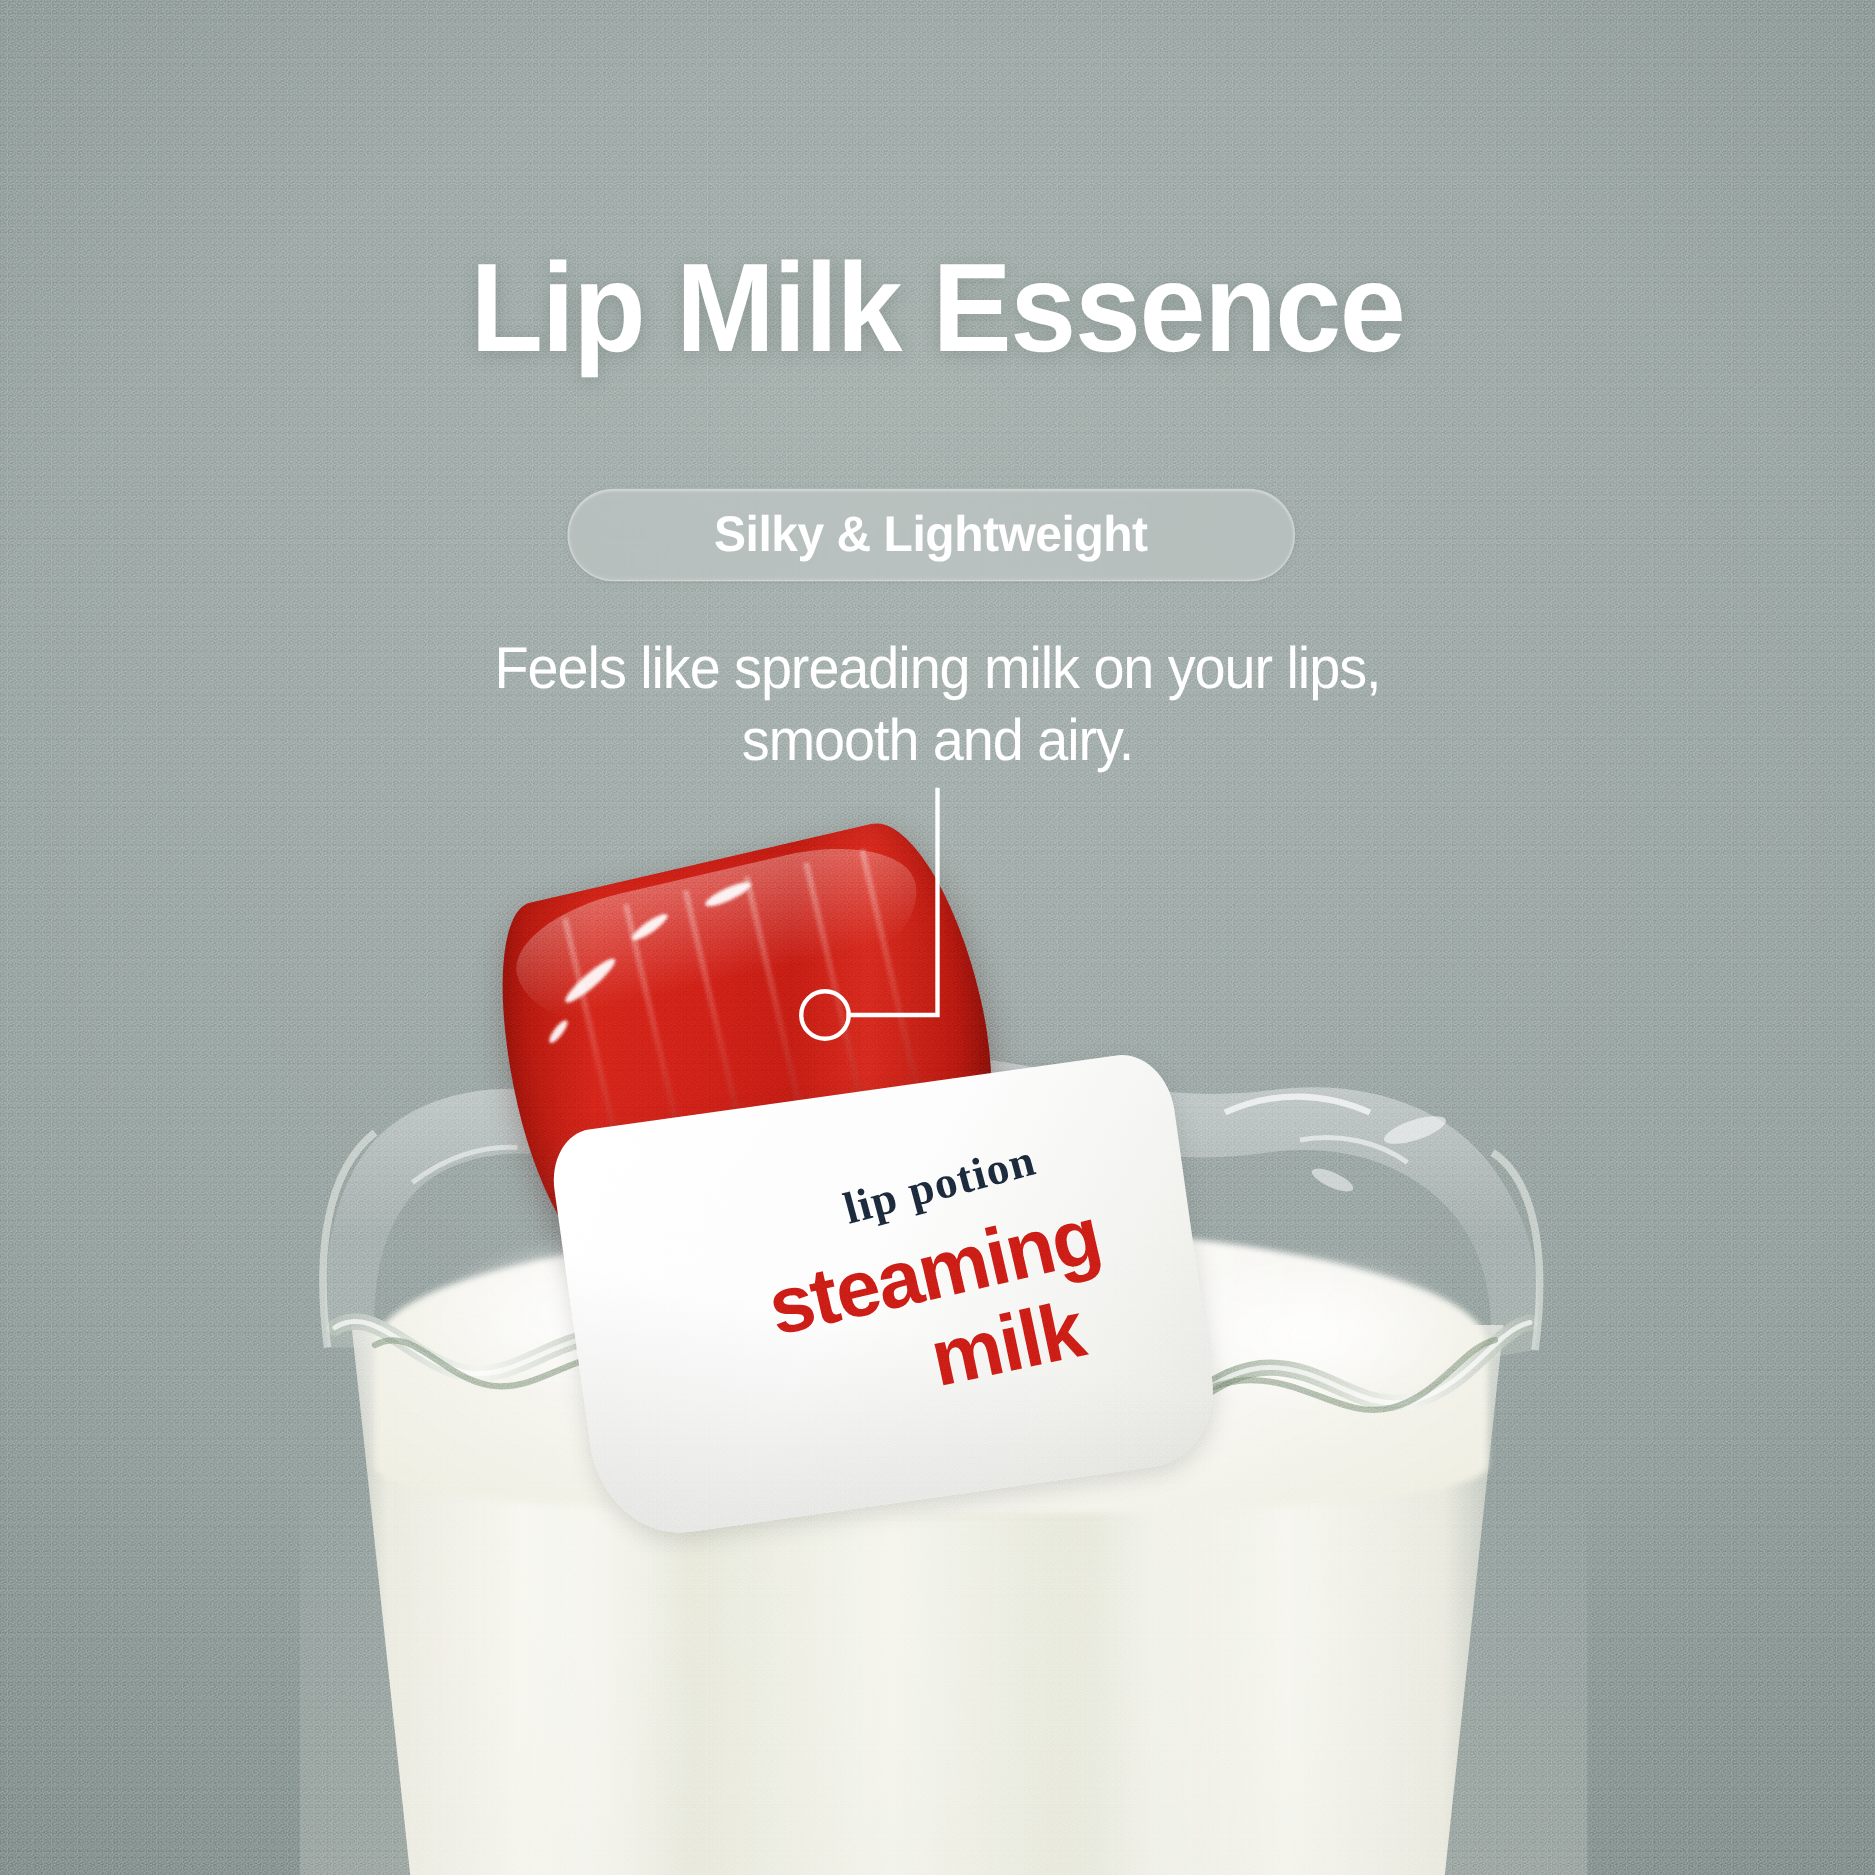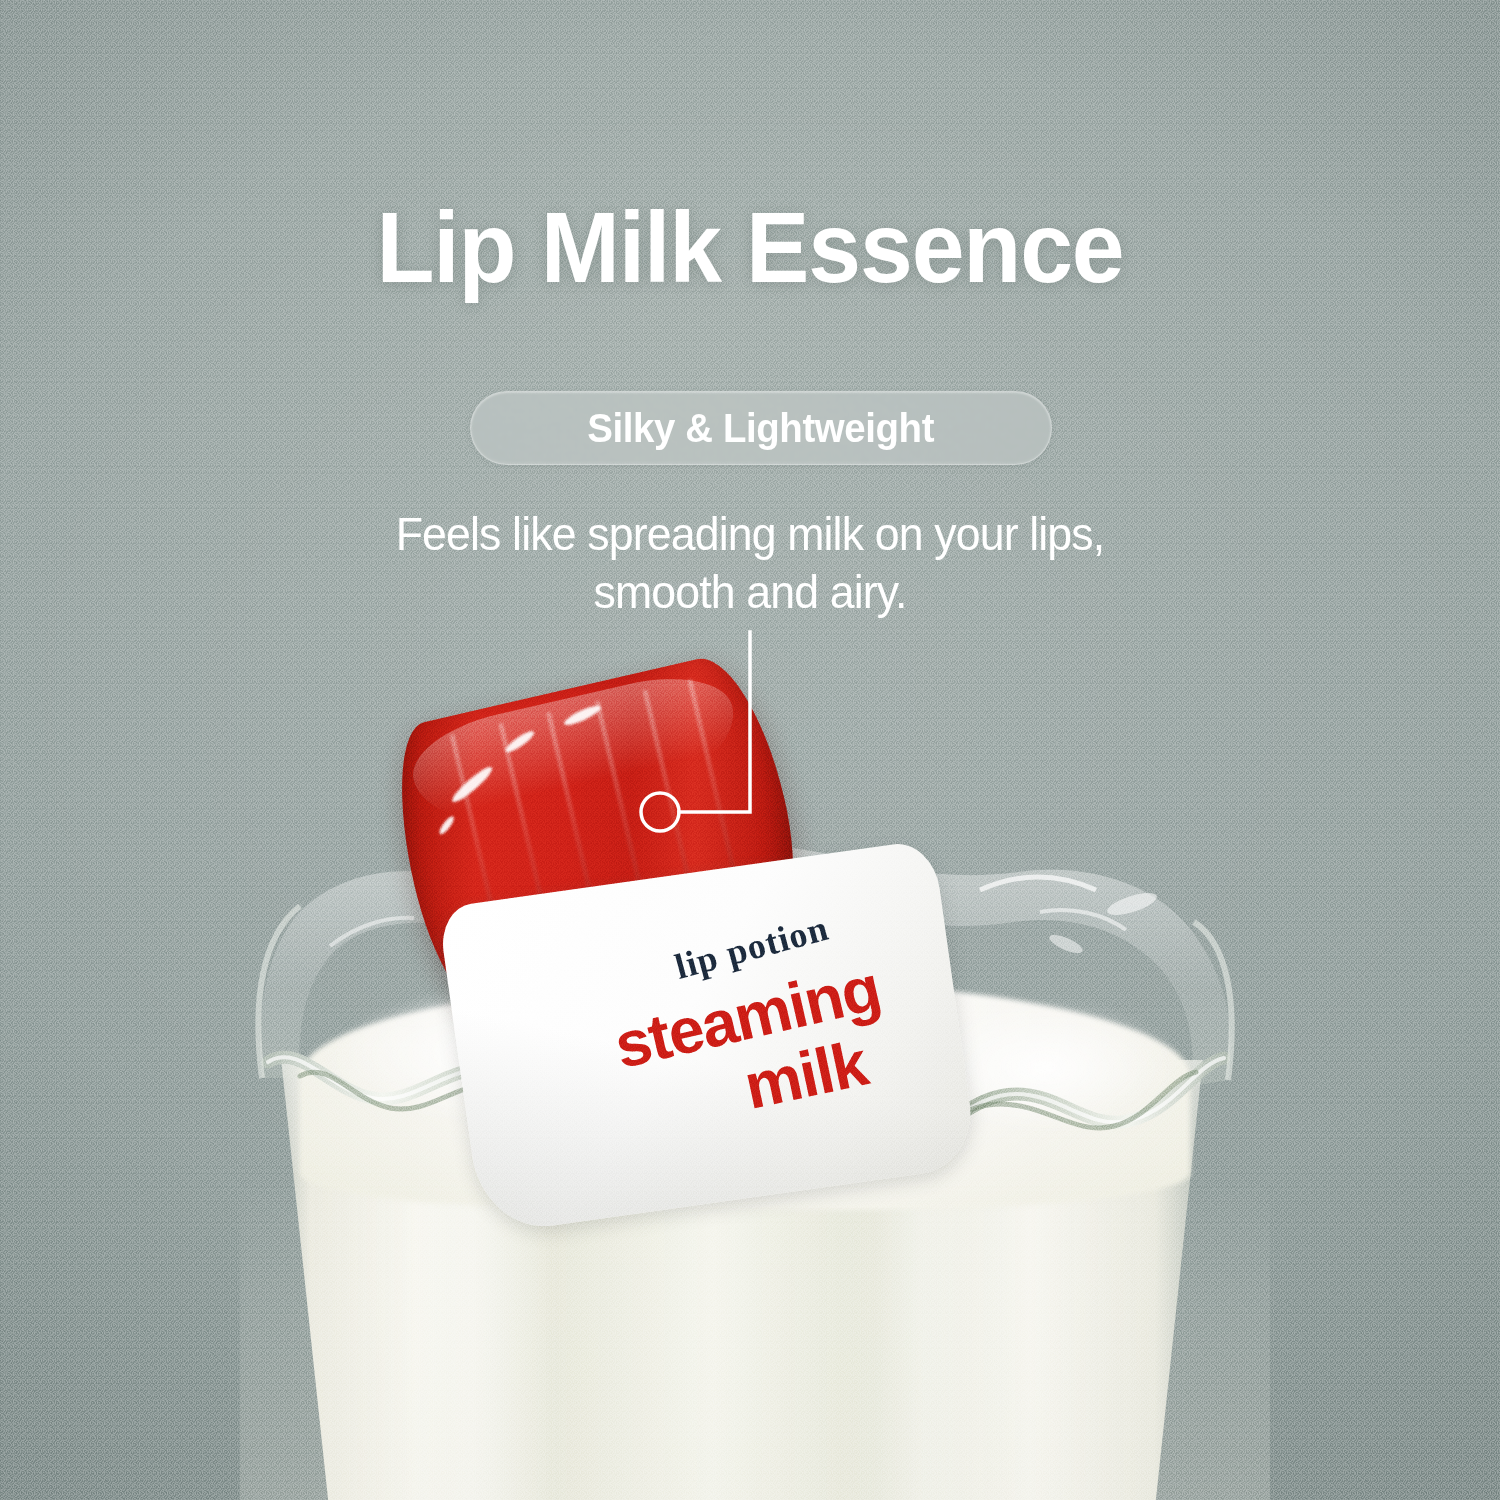--- a/index.html
+++ b/index.html
@@ -47,21 +47,21 @@
     font-size:101px;
     line-height:1.02;
     font-weight:700;
     letter-spacing:-1.2px;
     transform:scaleX(.94);
     text-shadow:0 2px 14px rgba(60,72,70,.22);
   }
 
   .badge{
     position:absolute;
-    left:470px;top:391px;
+    left:454px;top:391px;
     width:580px;height:72px;
     border-radius:40px;
     background:rgba(255,255,255,.20);
     border:1px solid rgba(255,255,255,.34);
     box-shadow:inset 0 1px 2px rgba(255,255,255,.34),
                inset 0 -1px 3px rgba(255,255,255,.12),
                0 1px 6px rgba(70,82,80,.10);
     display:flex;align-items:center;justify-content:center;
     backdrop-filter:blur(2px);
     text-align:right;

